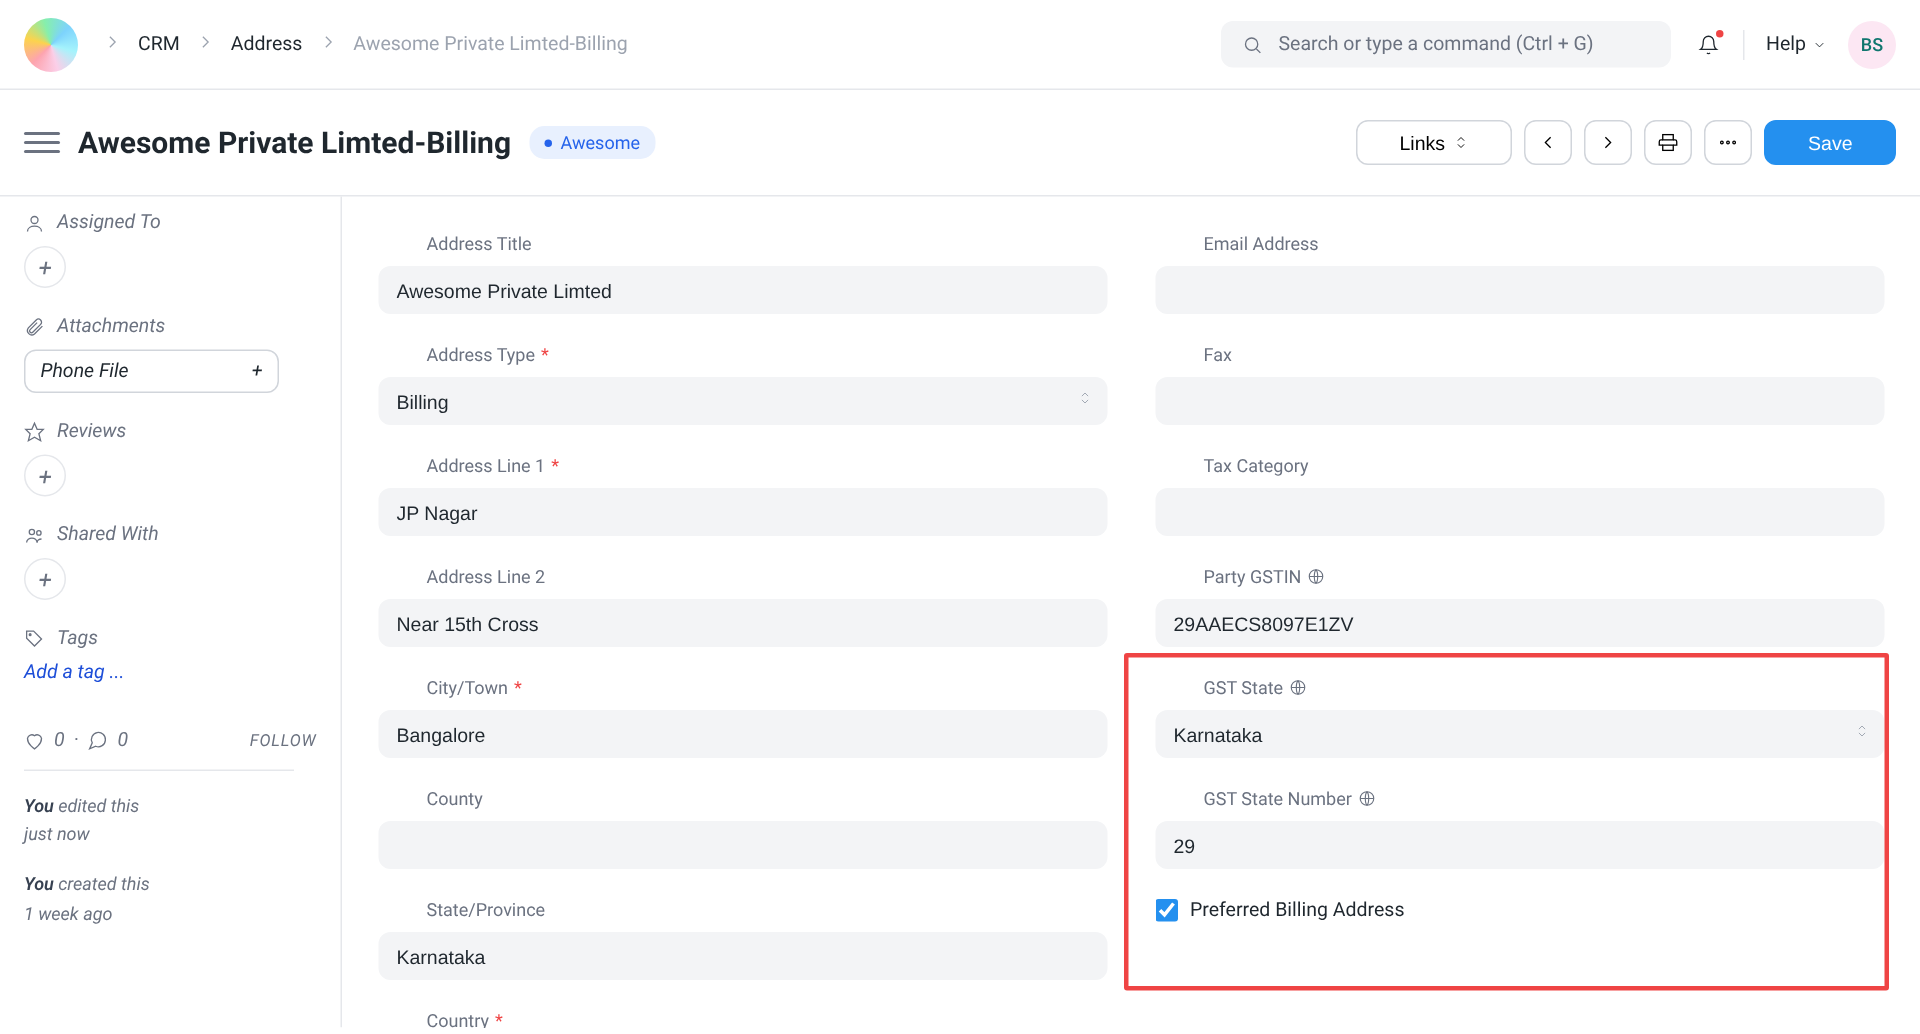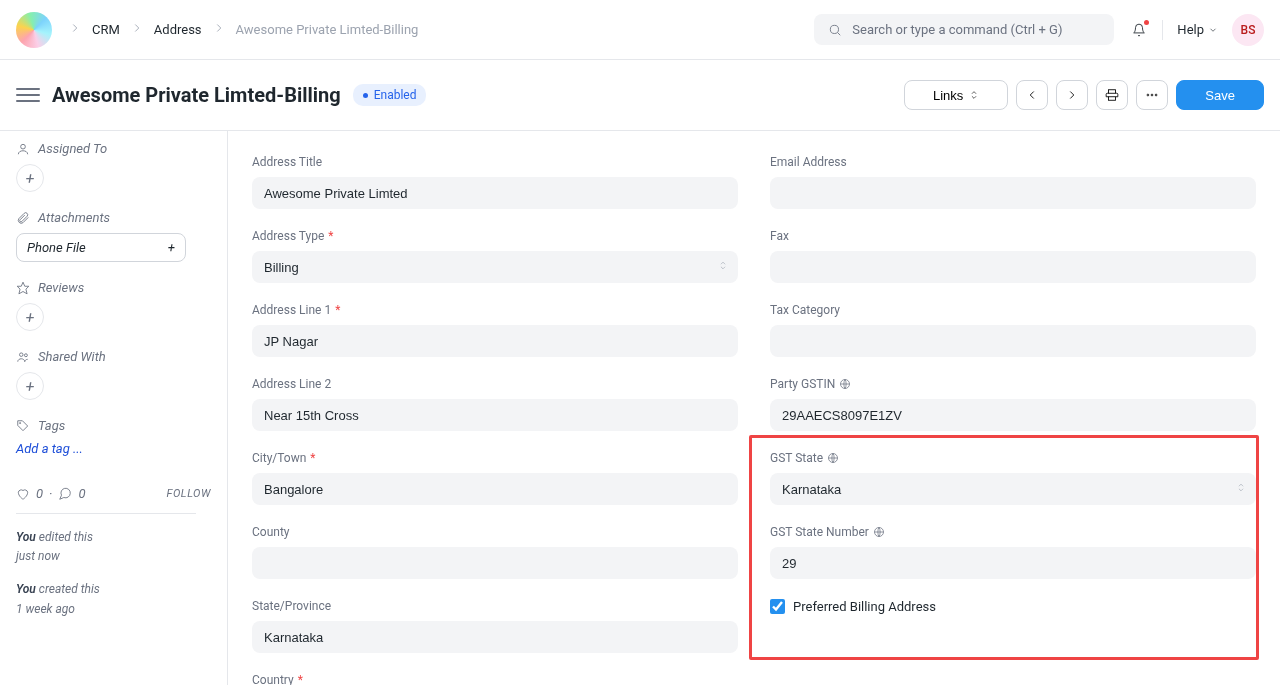--- a/index.html
+++ b/index.html
@@ -11,21 +11,21 @@
     .breadcrumb { display: flex; align-items: center; gap: 10px; flex: 1; }
     .breadcrumb .chev { color: #9ca3af; }
     .breadcrumb a { color: #1f272e; text-decoration: none; cursor: pointer; }
     .breadcrumb .current { color: #9ca3af; }
     .searchbox { display: flex; align-items: center; gap: 10px; background: #f3f4f6; border-radius: 8px; padding: 8px 14px; width: 300px; color: #6b7280; }
     .nav-right { display: flex; align-items: center; gap: 14px; }
     .bell { position: relative; width: 18px; height: 18px; display:flex; align-items:center; justify-content:center; }
     .bell-dot { position: absolute; top: -1px; right: -1px; width: 5px; height: 5px; background: #ef4444; border-radius: 50%; }
     .divider-v { width: 1px; height: 20px; background: #e5e7eb; }
     .help { display: flex; align-items: center; gap: 4px; cursor: pointer; }
-    .avatar { width: 32px; height: 32px; border-radius: 50%; background: #fce7f3; color: #b91c1c; display: flex; align-items: center; justify-content: center; font-weight: 500; font-size: 12px; }
+    .avatar { width: 32px; height: 32px; border-radius: 50%; background: #fce7f3; color: #0f766e; display: flex; align-items: center; justify-content: center; font-weight: 500; font-size: 12px; }
     
     
     .page-header { display: flex; align-items: center; padding: 20px 16px; border-bottom: 1px solid #e5e7eb; gap: 12px; }
     .menu-btn { width: 24px; height: 24px; display:flex; flex-direction:column; gap:4px; justify-content:center; cursor:pointer; }
     .menu-btn span { height: 2px; background: #6b7280; border-radius: 1px; }
     .page-title { font-size: 20px; font-weight: 700; }
     .badge-enabled { background: #e8f0fe; color: #2563eb; padding: 4px 10px; border-radius: 10px; font-size: 12px; display: inline-flex; align-items: center; gap: 6px; }
     .badge-enabled::before { content: ""; width: 5px; height: 5px; background: #2563eb; border-radius: 50%; }
     .header-actions { margin-left: auto; display: flex; gap: 8px; }
     .btn { border: 1px solid #d1d5db; background: #fff; padding: 6px 28px; border-radius: 8px; cursor: pointer; font-size: 13px; display: inline-flex; align-items: center; gap: 6px; height: 30px; }
@@ -43,21 +43,21 @@
     .side-footer { margin-top: 30px; }
     .hr-side { border: none; border-top: 1px solid #e5e7eb; margin: 12px 0; width: 180px; }
     .like-row { display: flex; align-items: center; gap: 6px; color: #6b7280; }
     .follow { margin-left: auto; letter-spacing: 0.05em; font-size: 11px; cursor:pointer; }
     .timeline { font-size: 12px; color: #6b7280; margin-top: 14px; line-height: 1.6; }
     .timeline b { color: #374151; font-weight: 600; }
     
     .main { flex: 1; border-left: 1px solid #e5e7eb; padding: 24px 24px 24px 24px; overflow-y: auto; position: relative; }
     .form-grid { display: grid; grid-template-columns: 1fr 1fr; gap: 0 32px; }
     .field { margin-bottom: 20px; }
-    .field-label { font-size: 12px; color: #6b7280; margin-bottom: 8px; display: flex; align-items: center; gap: 4px; }
+    .field-label { font-size: 12px; color: #6b7280; margin-bottom: 8px; display: flex; align-items: center; gap: 4px; margin-left: 32px; }
     .req { color: #ef4444; }
     .globe { width: 12px; height: 12px; }
     .input { width: 100%; background: #f3f4f6; border: none; border-radius: 8px; padding: 9px 12px; font-size: 13px; color: #1f272e; height: 32px; }
     .select-wrap { position: relative; }
     .select-caret { position: absolute; right: 10px; top: 50%; transform: translateY(-50%); color: #9ca3af; pointer-events: none; }
     .checkbox-row { display: flex; align-items: center; gap: 8px; margin-top: 6px; }
     .checkbox-row input { width: 15px; height: 15px; accent-color: #2490ef; }
     
     .highlight-box { position: absolute; border: 3px solid #ef4444; border-radius: 2px; pointer-events: none; }
     
@@ -115,21 +115,21 @@
 </div>
 
 <div class="page-header">
   <div class="menu-btn">
     <span></span>
       <span></span>
       <span></span>
   </div>
   <div class="page-title">Awesome Private Limted-Billing</div>
   <div class="badge-enabled">
-    <span>Enabled</span>
+    <span>Awesome</span>
   </div>
   <div class="header-actions">
     <button class="btn">
       <span>Links</span>
       <svg class="icon-svg" style="width:10px" viewBox="0 0 24 24">
           <polyline points="7 9 12 4 17 9"></polyline>
           <polyline points="7 15 12 20 17 15"></polyline>
         </svg>
     </button>
     <button class="btn btn-icon">

